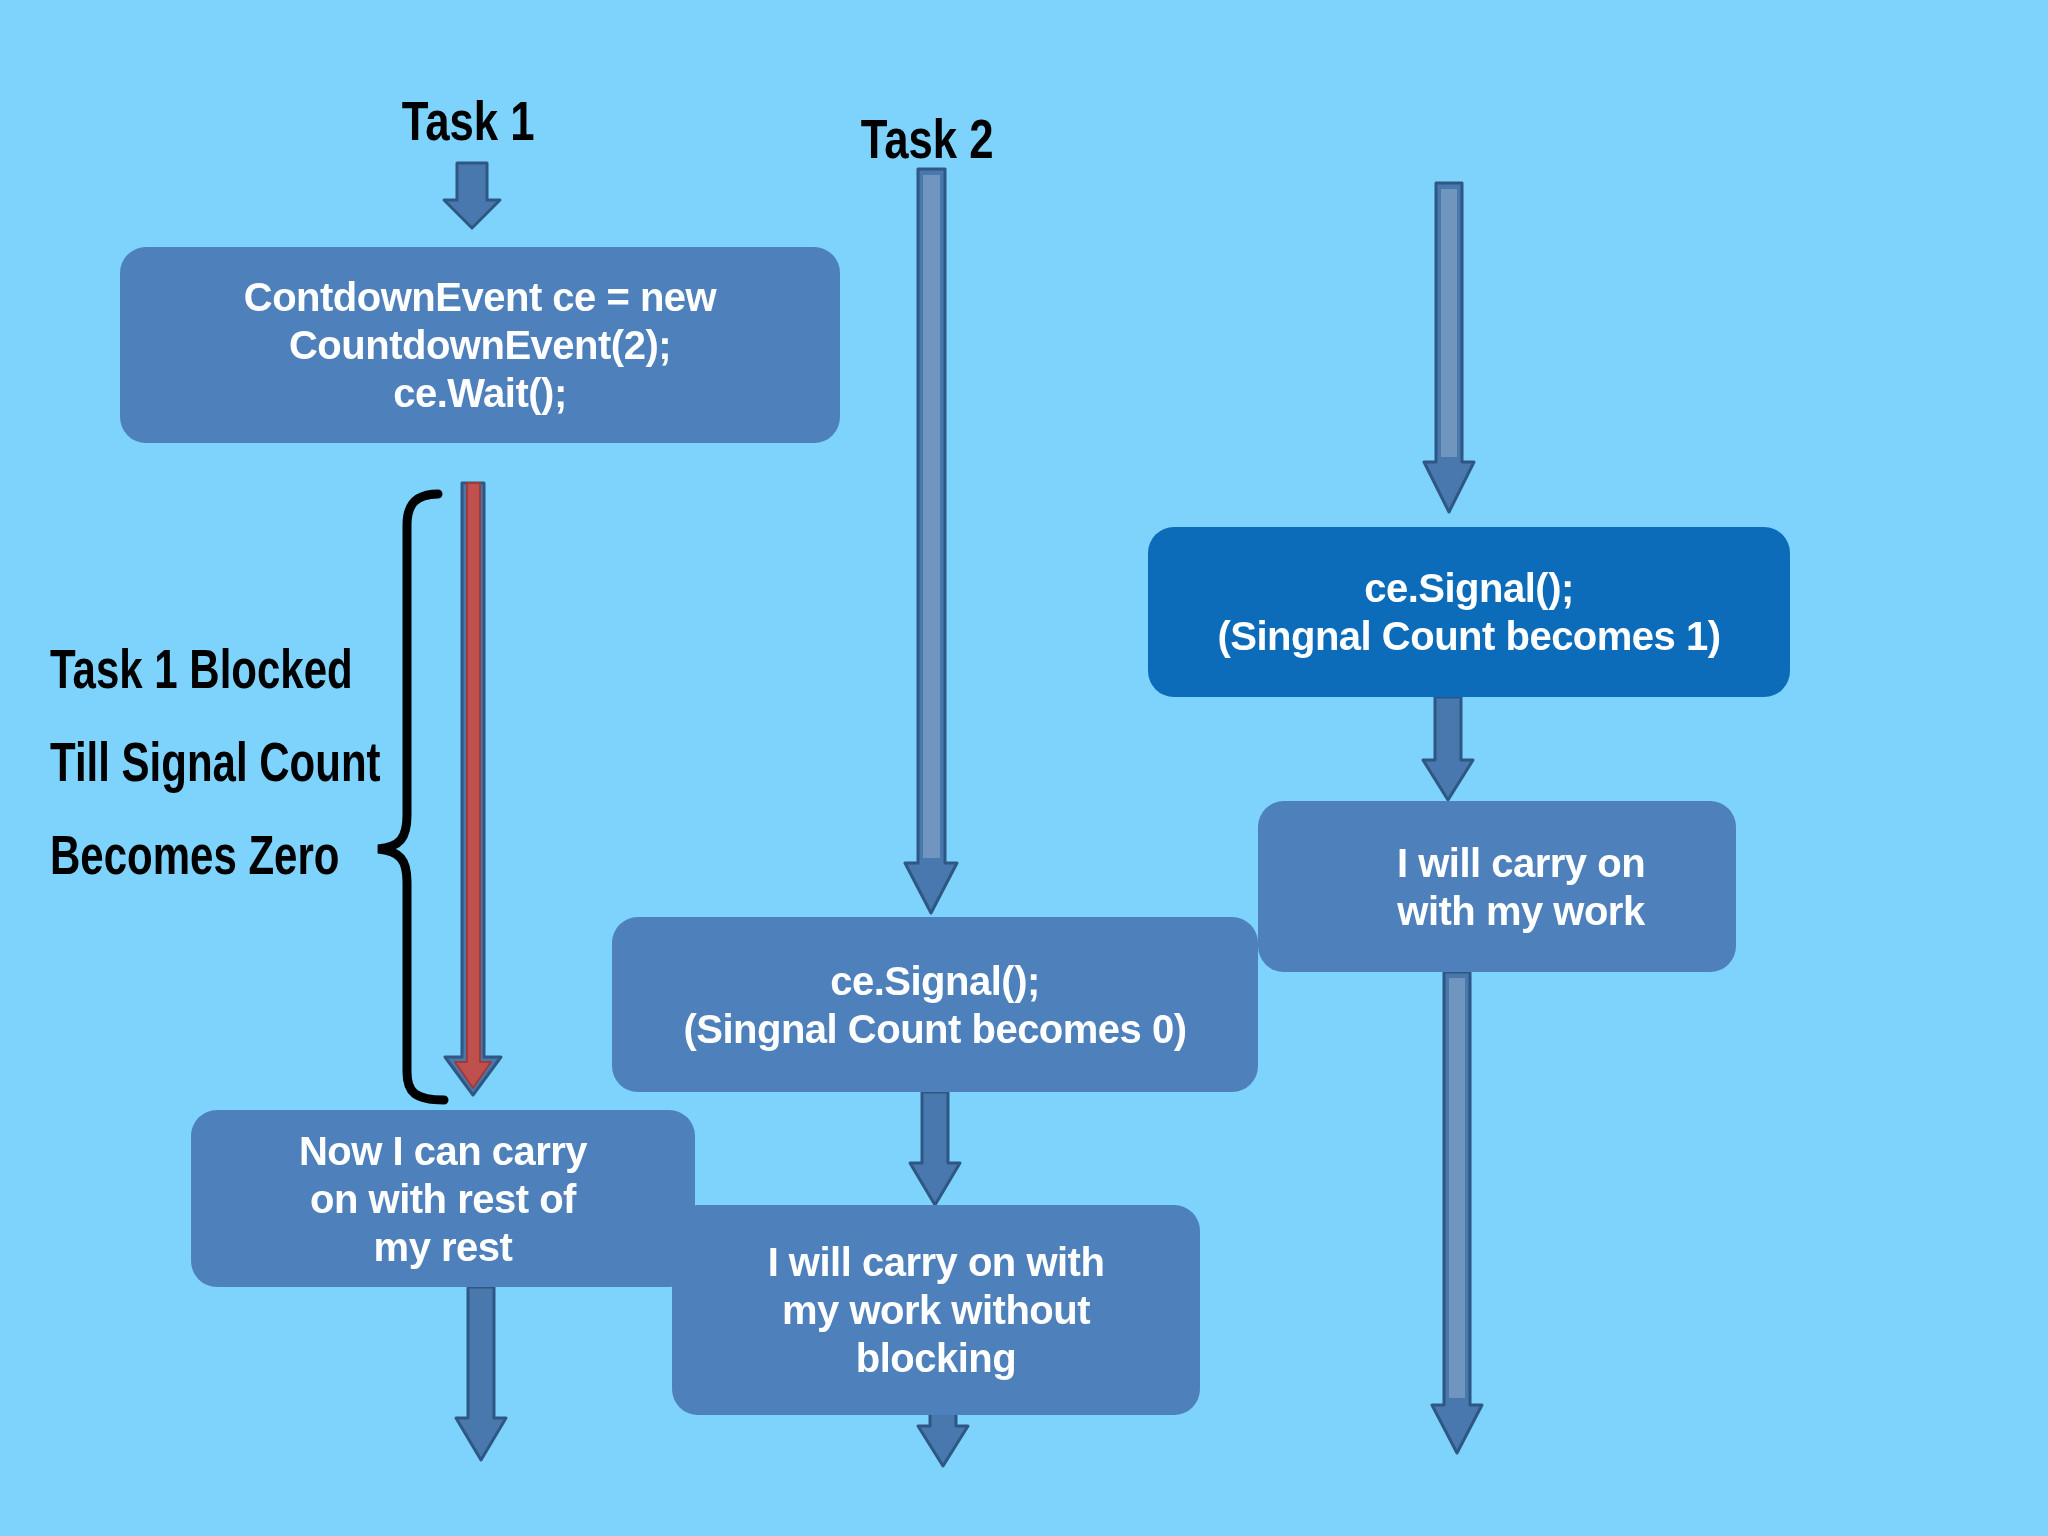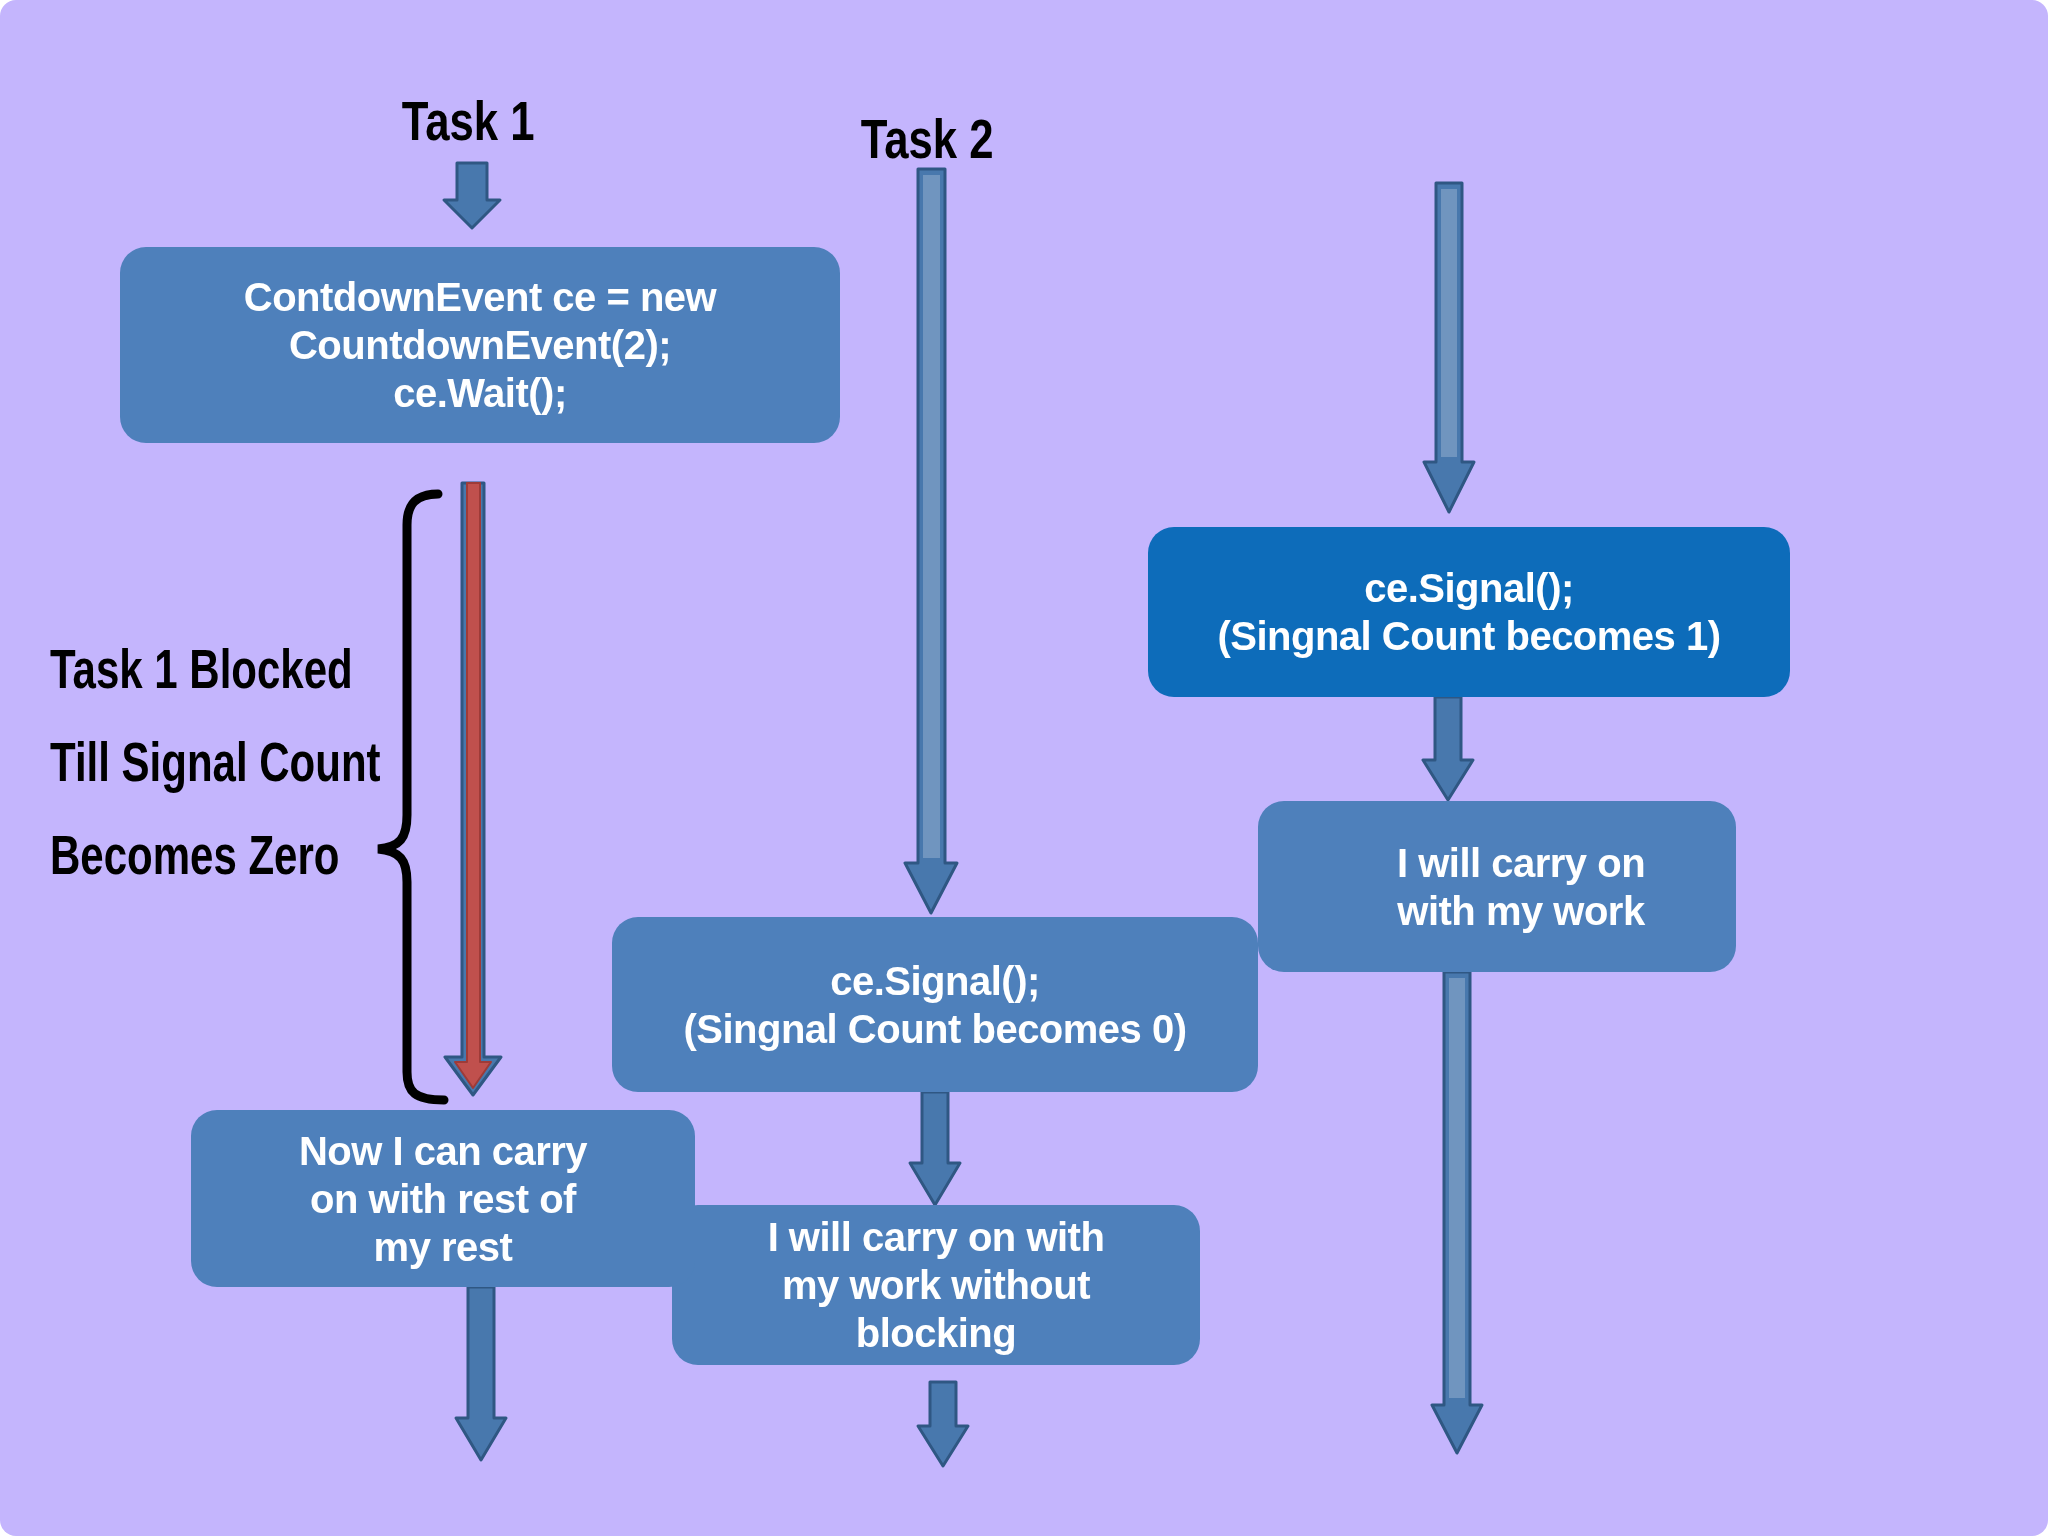--- a/index.html
+++ b/index.html
@@ -7,23 +7,22 @@
     --box-dark-blue:#0d6cba;
     --arrow-fill:#4878ad;
     --arrow-stroke:#2f5783;
     --red-fill:#c0504d;
     --red-stroke:#9e3b38;
     --label-black:#000000;
     --box-text:#ffffff;
   }
   html,body{margin:0;padding:0;background:#ffffff;}
   .stage{
-    position:relative;width:2048px;height:1536px;background:#c4b5fd;overflow:hidden;
+    position:relative;width:2048px;height:1536px;background:#7dd3fc;overflow:hidden;
     font-family:"Liberation Sans", sans-serif;
-    border-radius:16px;
   }
   .svg-layer{position:absolute;left:0;top:0;width:2048px;height:1536px;}
   .arrow{fill:var(--arrow-fill);stroke:var(--arrow-stroke);stroke-width:3;stroke-linejoin:round;}
   .arrow-inner{fill:rgba(255,255,255,0.22);stroke:none;}
   .red-arrow{fill:var(--red-fill);stroke:var(--red-stroke);stroke-width:2;stroke-linejoin:round;}
   .brace{fill:none;stroke:#000000;stroke-width:9;stroke-linecap:round;}
   .task-header{
     position:absolute;width:300px;text-align:center;
     font-size:56px;font-weight:700;color:var(--label-black);white-space:nowrap;
   }
@@ -93,21 +92,21 @@
   <div class="node" style="left:1258px;top:801px;width:430px;height:171px;padding-left:48px;">
     <span>I will carry on</span>
     <span>with my work</span>
   </div>
 
   <div class="node" style="left:612px;top:917px;width:646px;height:175px;">
     <span>ce.Signal();</span>
     <span>(Singnal Count becomes 0)</span>
   </div>
 
-  <div class="node" style="left:672px;top:1205px;width:528px;height:160px;">
+  <div class="node" style="left:672px;top:1205px;width:528px;height:210px;">
     <span>I will carry on with</span>
     <span>my work without</span>
     <span>blocking</span>
   </div>
 
   <div class="node" style="left:191px;top:1110px;width:504px;height:177px;">
     <span>Now I can carry</span>
     <span>on with rest of</span>
     <span>my rest</span>
   </div>

